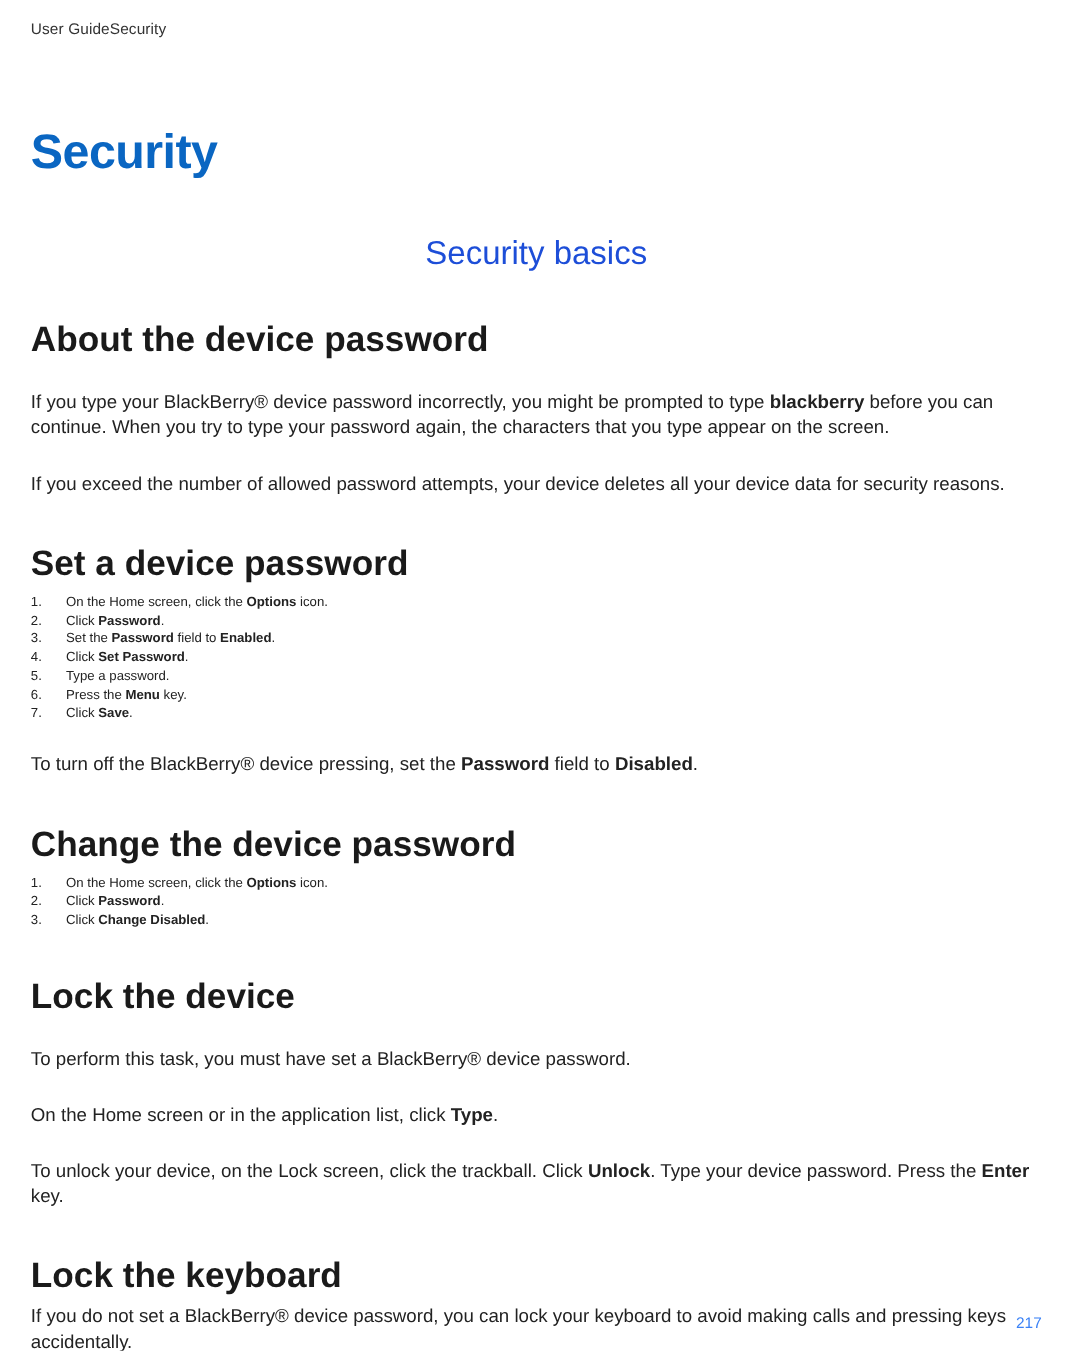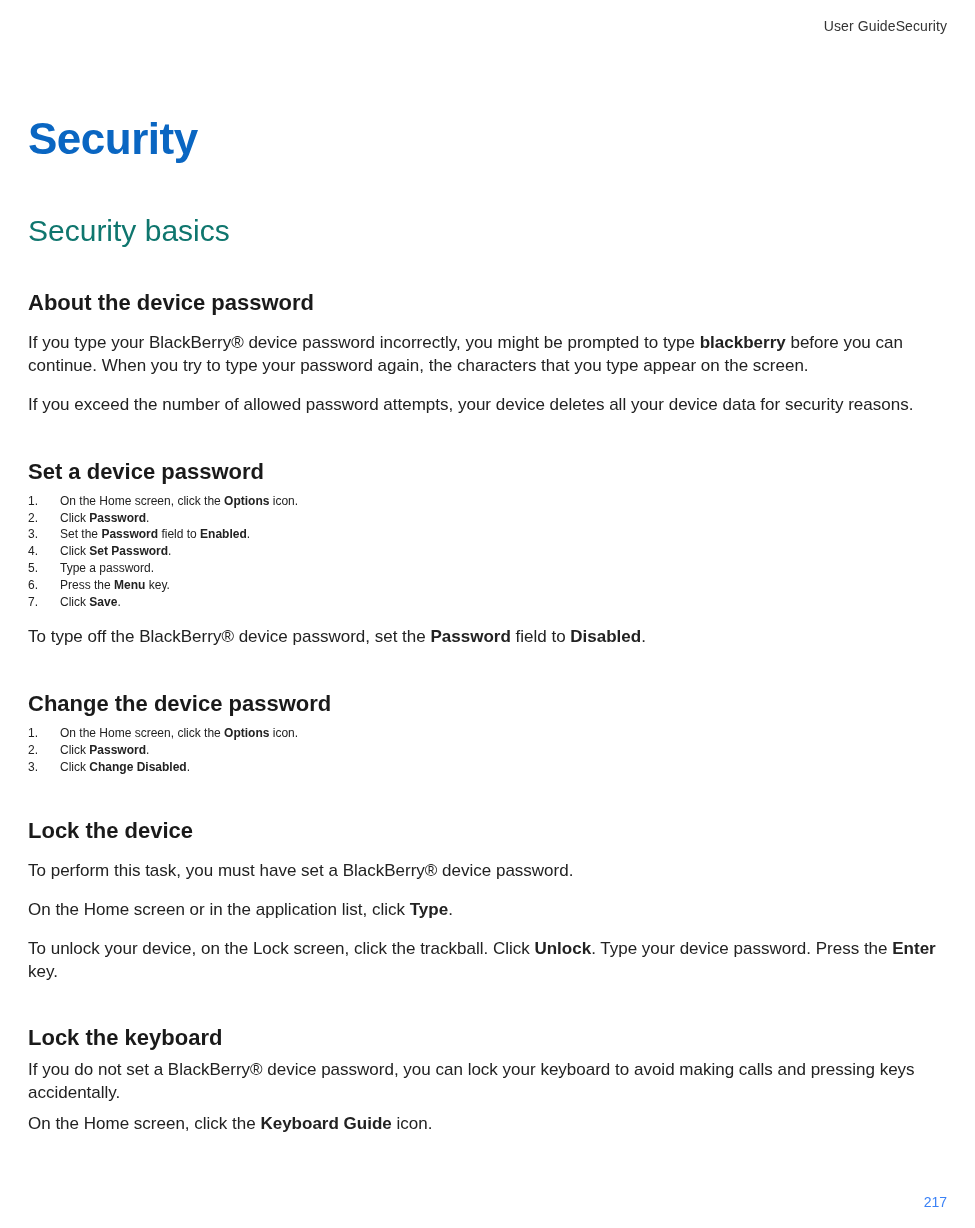--- a/index.html
+++ b/index.html
@@ -8,46 +8,47 @@
       height: 1228px;
       background: #fff;
       font-family: -apple-system, "Segoe UI", "Helvetica Neue", Arial, sans-serif;
       color: #222;
       position: relative;
       padding: 18px 28px 0 28px;
       font-stretch: condensed;
     }
     .header-row {
       display: flex;
-      justify-content: flex-end;
+      justify-content: flex-start;
       font-size: 14px;
       color: #333;
       letter-spacing: 0.1px;
     }
     h1.page-title {
       margin-top: 80px;
       font-size: 44px;
       font-weight: 600;
       color: #0a66c2;
       letter-spacing: -0.5px;
     }
     h2.section-title {
       margin-top: 50px;
       font-size: 30px;
       font-weight: 500;
-      color: #0f766e;
+      color: #1d4ed8;
+      text-align: center;
     }
     h3.subsection-title {
       margin-top: 42px;
-      font-size: 22px;
+      font-size: 32px;
       font-weight: 700;
       color: #1a1a1a;
     }
     p.body {
-      margin-top: 16px;
+      margin-top: 28px;
       font-size: 17px;
       line-height: 1.35;
       color: #222;
     }
     .bold { font-weight: 700; }
     ol.steps {
       margin-top: 8px;
       list-style: none;
       counter-reset: stepn;
       padding-left: 0;
@@ -95,21 +96,21 @@
 <ol class="steps">
   <li><span>On the Home screen, click the </span><span class="bold">Options</span><span> icon.</span></li>
   <li><span>Click </span><span class="bold">Password</span><span>.</span></li>
   <li><span>Set the </span><span class="bold">Password</span><span> field to </span><span class="bold">Enabled</span><span>.</span></li>
   <li><span>Click </span><span class="bold">Set Password</span><span>.</span></li>
   <li><span>Type a password.</span></li>
   <li><span>Press the </span><span class="bold">Menu</span><span> key.</span></li>
   <li><span>Click </span><span class="bold">Save</span><span>.</span></li>
 </ol>
 <p class="body">
-  <span>To type off the BlackBerry® device password, set the </span><span class="bold">Password</span><span> field to </span><span class="bold">Disabled</span><span>.</span>
+  <span>To turn off the BlackBerry® device pressing, set the </span><span class="bold">Password</span><span> field to </span><span class="bold">Disabled</span><span>.</span>
 </p>
 
 <h3 class="subsection-title">Change the device password</h3>
 <ol class="steps">
   <li><span>On the Home screen, click the </span><span class="bold">Options</span><span> icon.</span></li>
   <li><span>Click </span><span class="bold">Password</span><span>.</span></li>
   <li><span>Click </span><span class="bold">Change Disabled</span><span>.</span></li>
 </ol>
 
 <h3 class="subsection-title">Lock the device</h3>

